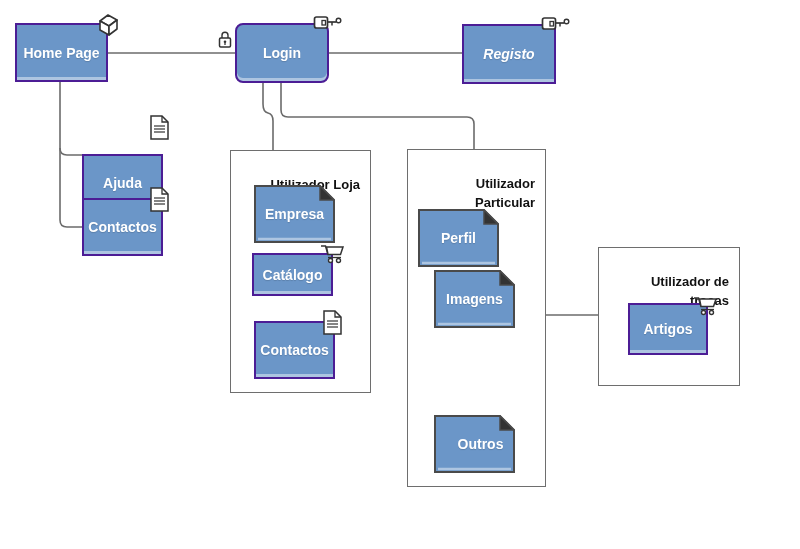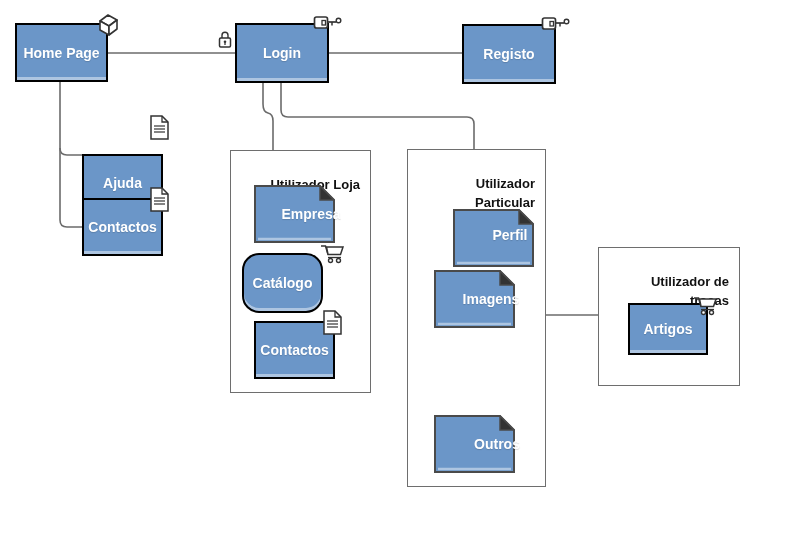--- a/index.html
+++ b/index.html
@@ -12,29 +12,29 @@
   .wires path{fill:none;stroke:#6b6b6b;stroke-width:1.6;}
   .group{
     position:absolute;border:1.6px solid #6e6e6e;background:#ffffff;
     box-sizing:border-box;z-index:2;
   }
   .group-title{
     margin-top:24px;text-align:right;font-weight:bold;font-size:13px;
     line-height:19px;color:#111;padding:0 10px;
   }
   .node{
-    position:absolute;background:#6b96c8;border:2px solid #000000;
+    position:absolute;background:#6b96c8;border:2px solid #4c1d95;
     box-sizing:border-box;z-index:3;display:flex;align-items:center;justify-content:center;
     box-shadow:inset 0 -3px 0 rgba(255,255,255,.45);
   }
   .node .lbl,.note-lbl{
     font-weight:bold;font-size:14px;color:#ffffff;text-align:center;line-height:16px;
     text-shadow:0 1px 1px rgba(0,0,0,.15);
   }
-  .note{position:absolute;z-index:3;padding-left:33px;}
+  .note{position:absolute;z-index:3;}
   .note svg{position:absolute;left:0;top:0;}
   .note .note-lbl{
     position:absolute;left:0;top:0;width:100%;height:100%;
     display:flex;align-items:center;justify-content:center;
   }
   .icon{position:absolute;z-index:4;}
 </style>
 </head>
 <body>
 
@@ -59,58 +59,58 @@
   </div>
 
   <div class="group" style="left:598px;top:247px;width:142px;height:139px;">
     <div class="group-title">Utilizador de trocas</div>
   </div>
 
   <div class="node" style="left:15px;top:23px;width:93px;height:59px;">
     <span class="lbl">Home Page</span>
   </div>
 
-  <div class="node" style="left:235px;top:23px;width:94px;height:60px;">
+  <div class="node" style="left:235px;top:23px;width:94px;height:60px;border-radius:8px;">
     <span class="lbl">Login</span>
   </div>
 
-  <div class="node" style="left:462px;top:24px;width:94px;height:60px;">
+  <div class="node" style="left:462px;top:24px;width:94px;height:60px;font-style:italic;">
     <span class="lbl">Registo</span>
   </div>
 
   <div class="node" style="left:82px;top:126px;width:81px;height:58px;margin-top:28px;">
     <span class="lbl">Ajuda</span>
   </div>
 
   <div class="node" style="left:82px;top:198px;width:81px;height:58px;">
     <span class="lbl">Contactos</span>
   </div>
 
-  <div class="node" style="left:242px;top:253px;width:81px;height:60px;border-radius:17px;">
+  <div class="node" style="left:252px;top:253px;width:81px;height:43px;">
     <span class="lbl">Catálogo</span>
   </div>
 
   <div class="node" style="left:254px;top:321px;width:81px;height:58px;">
     <span class="lbl">Contactos</span>
   </div>
 
   <div class="node" style="left:628px;top:303px;width:80px;height:52px;">
     <span class="lbl">Artigos</span>
   </div>
 
   <div class="note" style="left:254px;top:185px;width:81px;height:58px;">
     <svg width="81" height="58">
       <polygon points="1,1 66,1 80,15 80,57 1,57" fill="#6b96c8" stroke="#4a4a4a" stroke-width="2"></polygon>
       <polygon points="66,1 80,15 66,15" fill="#333333" stroke="#4a4a4a" stroke-width="1.5"></polygon>
       <line x1="4" y1="54" x2="77" y2="54" stroke="rgba(255,255,255,.45)" stroke-width="2.5"></line>
     </svg>
     <span class="note-lbl">Empresa</span>
   </div>
 
-  <div class="note" style="left:453px;top:209px;width:81px;height:52px;">
+  <div class="note" style="left:418px;top:209px;width:81px;height:58px;">
     <svg width="81" height="58">
       <polygon points="1,1 66,1 80,15 80,57 1,57" fill="#6b96c8" stroke="#4a4a4a" stroke-width="2"></polygon>
       <polygon points="66,1 80,15 66,15" fill="#333333" stroke="#4a4a4a" stroke-width="1.5"></polygon>
       <line x1="4" y1="54" x2="77" y2="54" stroke="rgba(255,255,255,.45)" stroke-width="2.5"></line>
     </svg>
     <span class="note-lbl">Perfil</span>
   </div>
 
   <div class="note" style="left:434px;top:270px;width:81px;height:58px;">
     <svg width="81" height="58">

